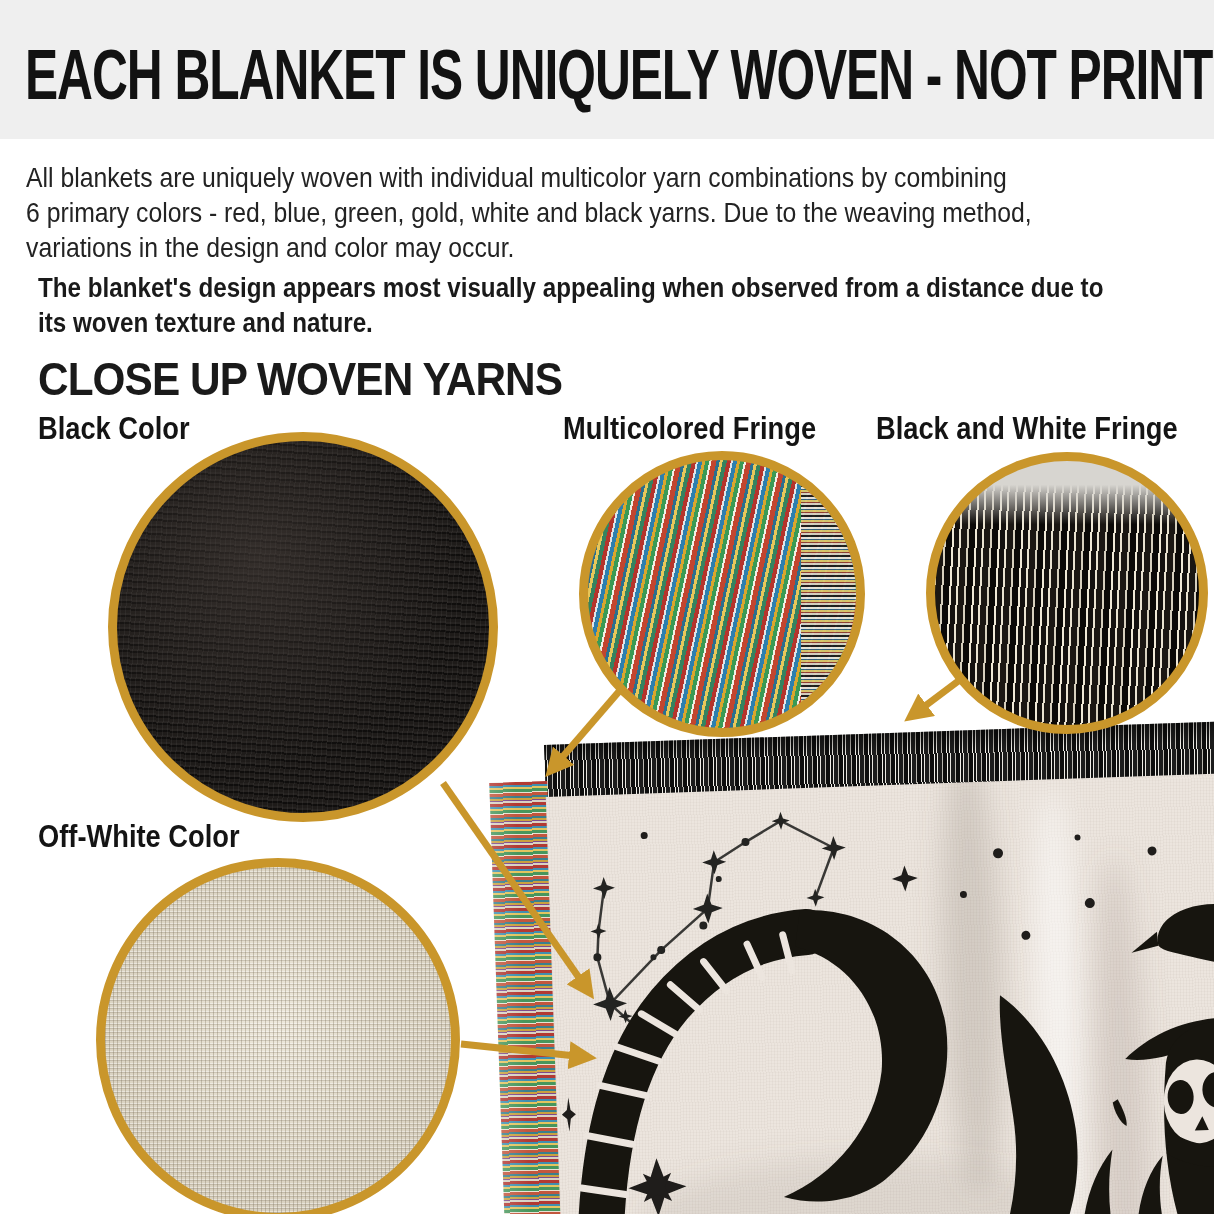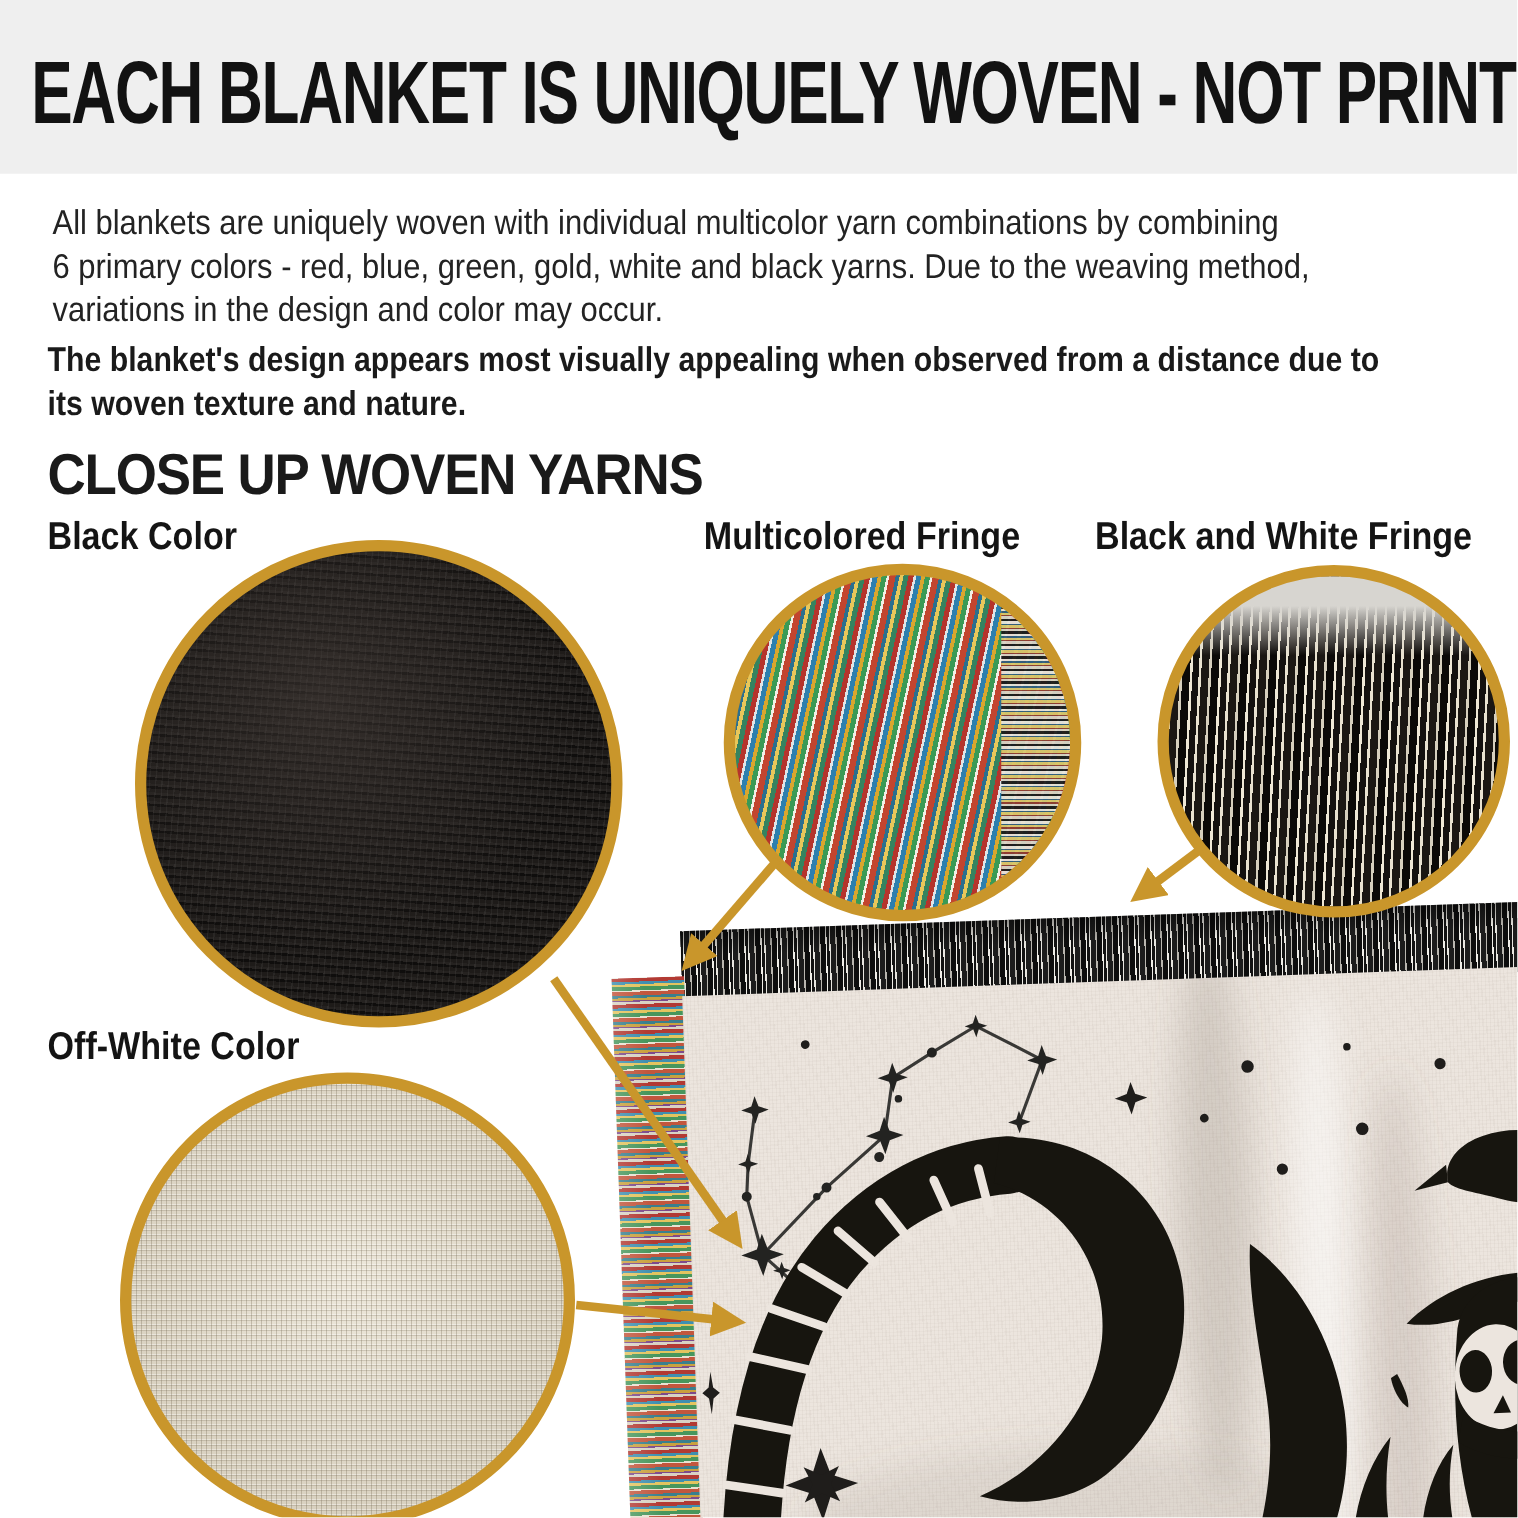--- a/index.html
+++ b/index.html
@@ -8,21 +8,21 @@
     background:#ffffff;font-family:"Liberation Sans",sans-serif;color:#1c1c1c;
   }
   
   .banner{position:absolute;left:0;top:0;width:1214px;height:139px;background:#efefef;}
   .banner-title{
     position:absolute;left:25px;top:34px;margin:0;white-space:nowrap;
     font-weight:bold;font-size:71px;letter-spacing:-1.5px;color:#121212;
     transform:scaleX(.70);transform-origin:left top;
   }
   
-  .intro{position:absolute;left:42px;top:160px;}
+  .intro{position:absolute;left:26px;top:160px;}
   .intro .ln{white-space:nowrap;font-size:27.5px;line-height:35px;color:#232323;
     transform:scaleX(.90);transform-origin:left top;}
   .note{position:absolute;left:38px;top:270px;}
   .note .ln{white-space:nowrap;font-size:27.5px;line-height:35px;font-weight:bold;color:#1a1a1a;
     transform:scaleX(.88);transform-origin:left top;}
   .closeup-heading{
     position:absolute;left:38px;top:352px;margin:0;white-space:nowrap;
     font-size:46px;font-weight:bold;letter-spacing:-1px;color:#1a1a1a;
     transform:scaleX(.92);transform-origin:left top;
   }

